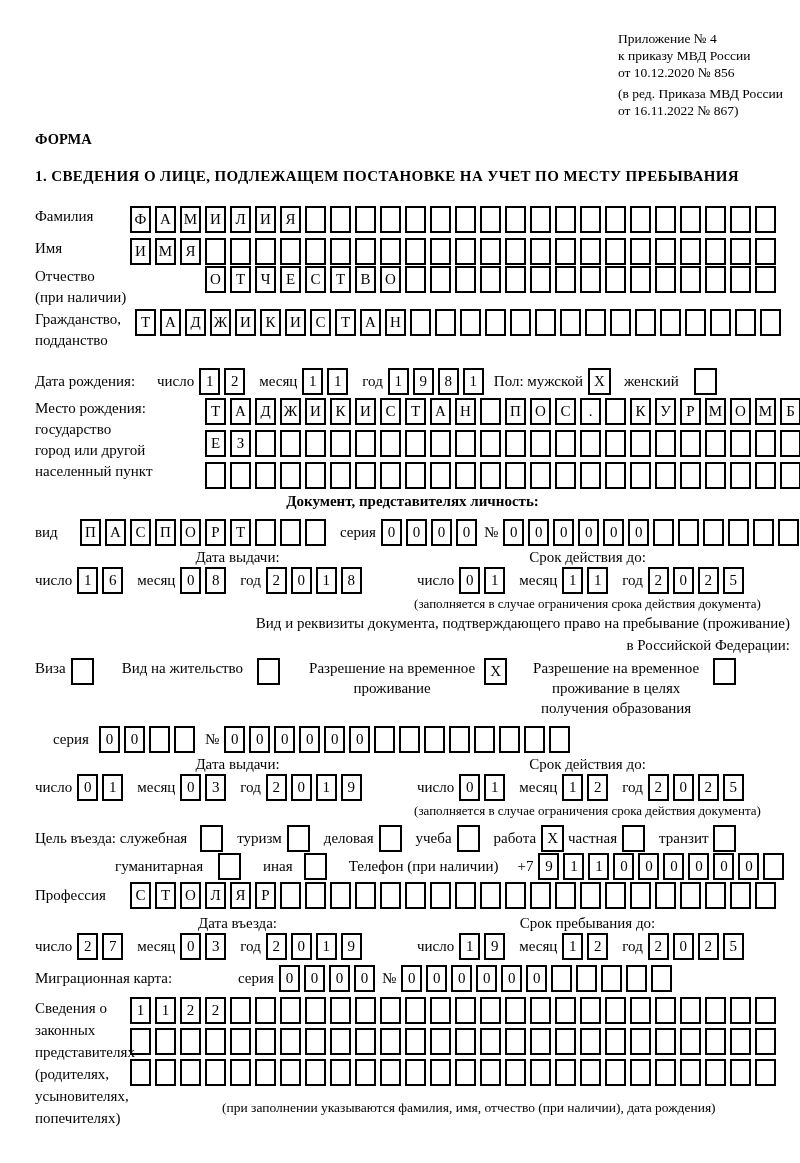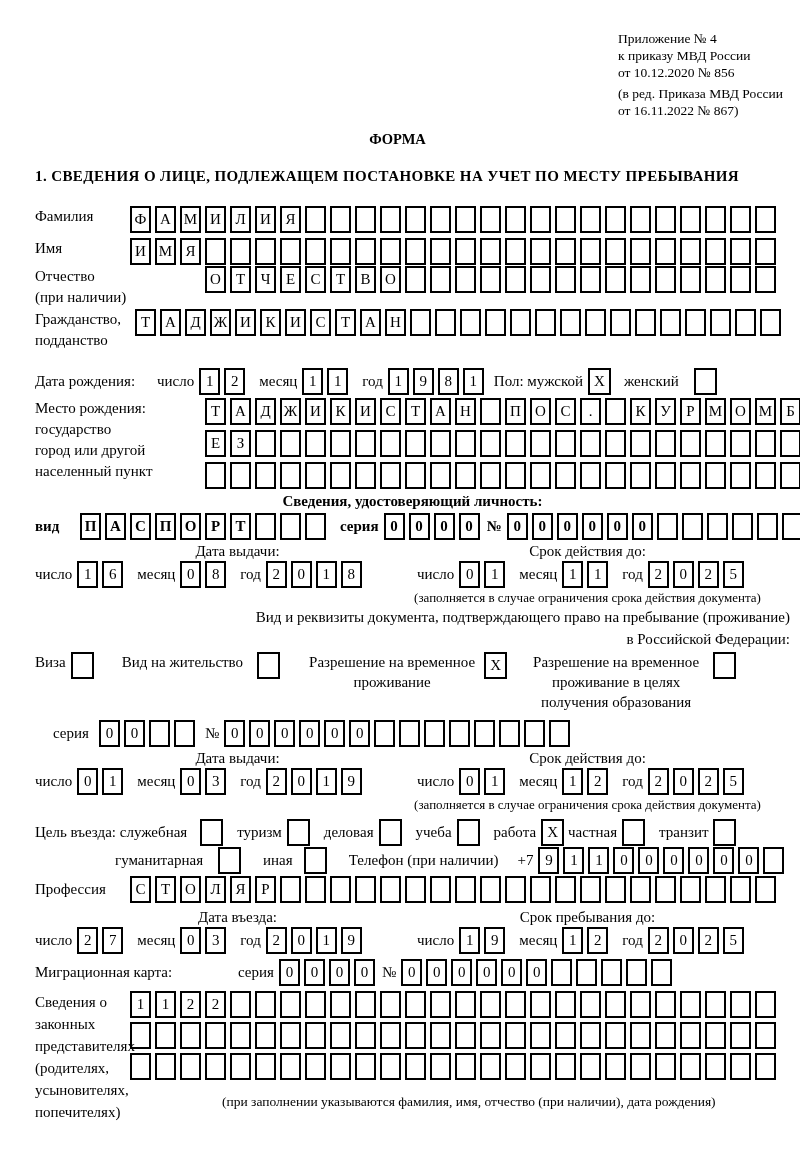--- a/index.html
+++ b/index.html
@@ -4,21 +4,21 @@
 <style>
   html,body{margin:0;padding:0;background:#888;}
   .page{
     width:800px;height:1163px;background:#fff;color:#000;
     font-family:"Liberation Serif","DejaVu Serif",serif;
     box-sizing:border-box;padding:30px 10px 0 35px;
     margin:0 auto;overflow:hidden;position:relative;
   }
   .hdr{margin-left:583px;font-size:13.5px;line-height:17px;}
   .hdr .gap{margin-top:4px;}
-  .forma{font-weight:bold;font-size:14.5px;text-align:center;padding-right:30px;margin-top:12px;}
+  .forma{font-weight:bold;font-size:14.5px;text-align:left;padding-right:30px;margin-top:12px;}
   .title{font-weight:bold;font-size:16px;text-align:center;line-height:25px;margin-top:10px;}
   .title-underline{display:inline-block;width:52px;border-bottom:2.5px solid #3a3a3a;margin-left:10px;height:13px;}
   .sec-heading{font-weight:bold;font-size:15px;margin-top:20px;white-space:nowrap;letter-spacing:.4px;}
   .frow{display:flex;align-items:flex-start;margin-top:5px;}
   .lbl{font-size:15px;line-height:21px;flex-shrink:0;}
   .boxes{display:flex;flex-shrink:0;}
   .cell{
     box-sizing:border-box;width:21px;height:27px;border:2px solid #000;
     margin-right:4px;text-align:center;font-size:15px;line-height:23px;
     flex-shrink:0;display:inline-block;overflow:hidden;
@@ -291,23 +291,23 @@
           <span class="cell"></span>
           <span class="cell"></span>
           <span class="cell"></span>
           <span class="cell"></span>
           <span class="cell"></span>
           <span class="cell"></span>
         </span>
     </span>
   </div>
 
-  <div class="doc-heading">Сведения, удостоверяющий личность:</div>
-
-  <div class="frow" style="margin-top:3px;height:27px;align-items:center;font-weight:bold;">
+  <div class="doc-heading">Документ, представителях личность:</div>
+
+  <div class="frow" style="margin-top:9px;height:27px;align-items:center;">
     <span class="sl first" style="width:45px;margin-right:0;">вид</span>
     <span class="boxes">
         <span class="cell">П</span>
         <span class="cell">А</span>
         <span class="cell">С</span>
         <span class="cell">П</span>
         <span class="cell">О</span>
         <span class="cell">Р</span>
         <span class="cell">Т</span>
         <span class="cell"></span>

